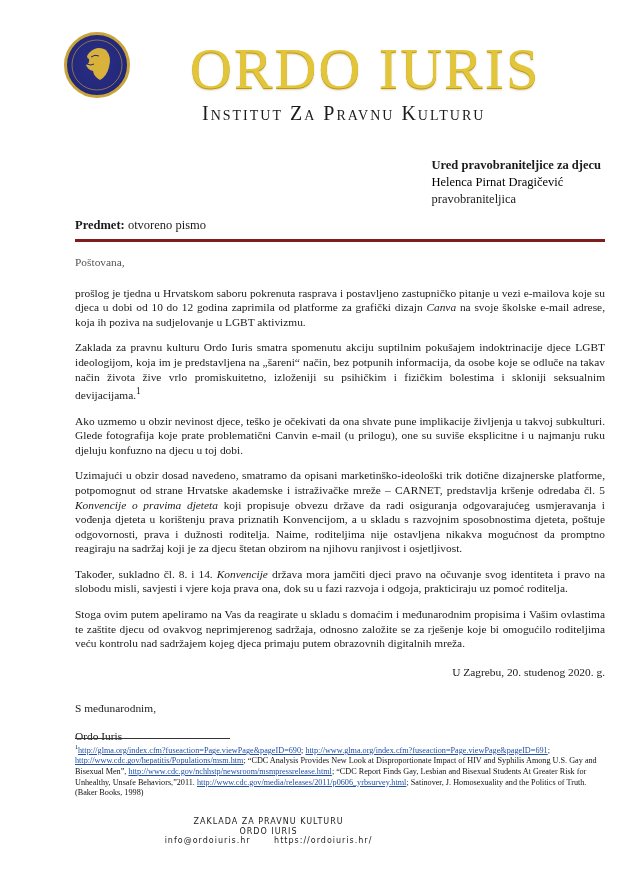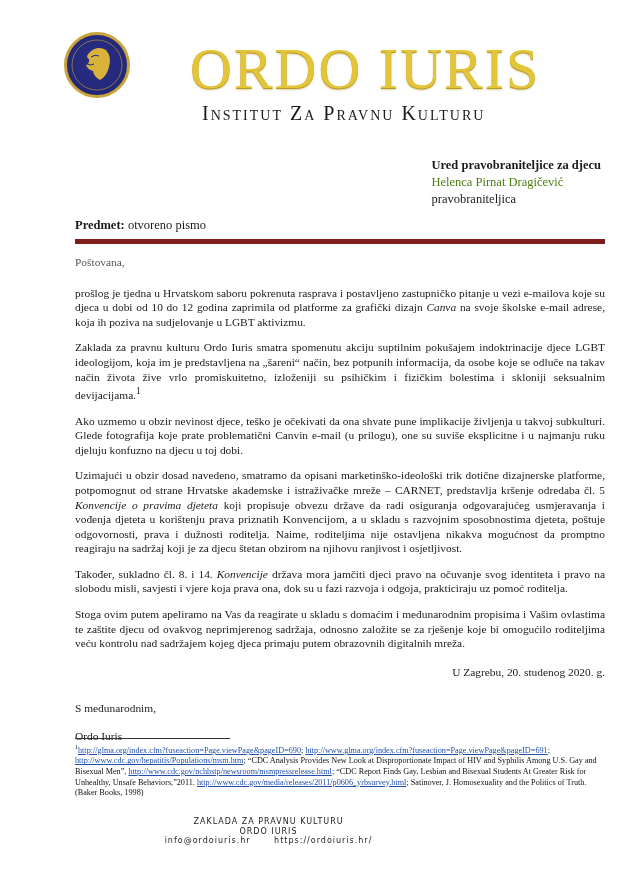--- a/index.html
+++ b/index.html
@@ -12,24 +12,24 @@
       border: 3px solid #c9a43a; box-sizing: border-box; }
     .seal svg { position: absolute; left: 0; top: 0; width: 60px; height: 60px; }
     .brand { position: absolute; left: 128px; top: 18px; font-size: 58px; letter-spacing: 2px; line-height: 1;
       color: #e3c53a; font-family: "Liberation Serif", "DejaVu Serif", serif;
       text-shadow: 0 1px 0 #b8971f, 0 2px 2px rgba(160,130,20,0.35); }
     .subbrand { position: absolute; left: 140px; top: 80px; font-size: 20px; letter-spacing: 2px;
       color: #1b1b1b; font-variant: small-caps; }
 
     .recipient { position: absolute; right: 27px; top: 157px; text-align: left; font-size: 12.5px; line-height: 17px; }
     .recipient .r1 { font-weight: bold; }
-    .recipient .r2 { color: #4d7c0f; }
+    .recipient .r2 { color: #000000; }
 
     .subject { position: absolute; left: 75px; top: 218px; width: 530px; font-size: 12.5px; padding-bottom: 6px;
-      border-bottom: 5px solid #7f1d1d; }
+      border-bottom: 3px solid #7f1d1d; }
     .subject b { font-weight: bold; }
 
     .body { position: absolute; left: 75px; top: 255px; width: 530px; font-size: 11.4px; line-height: 14.6px; }
     .body p { margin: 0 0 11px 0; text-align: justify; }
     .greeting { color: #555; margin-bottom: 16px !important; }
     .date { text-align: right !important; margin-top: 14px !important; margin-bottom: 22px !important; }
     .sig p { margin: 0; }
     .sig .closing { margin-bottom: 13px; }
 
     .fn-rule { position: absolute; left: 75px; top: 738px; width: 155px; border-top: 1px solid #333; }

